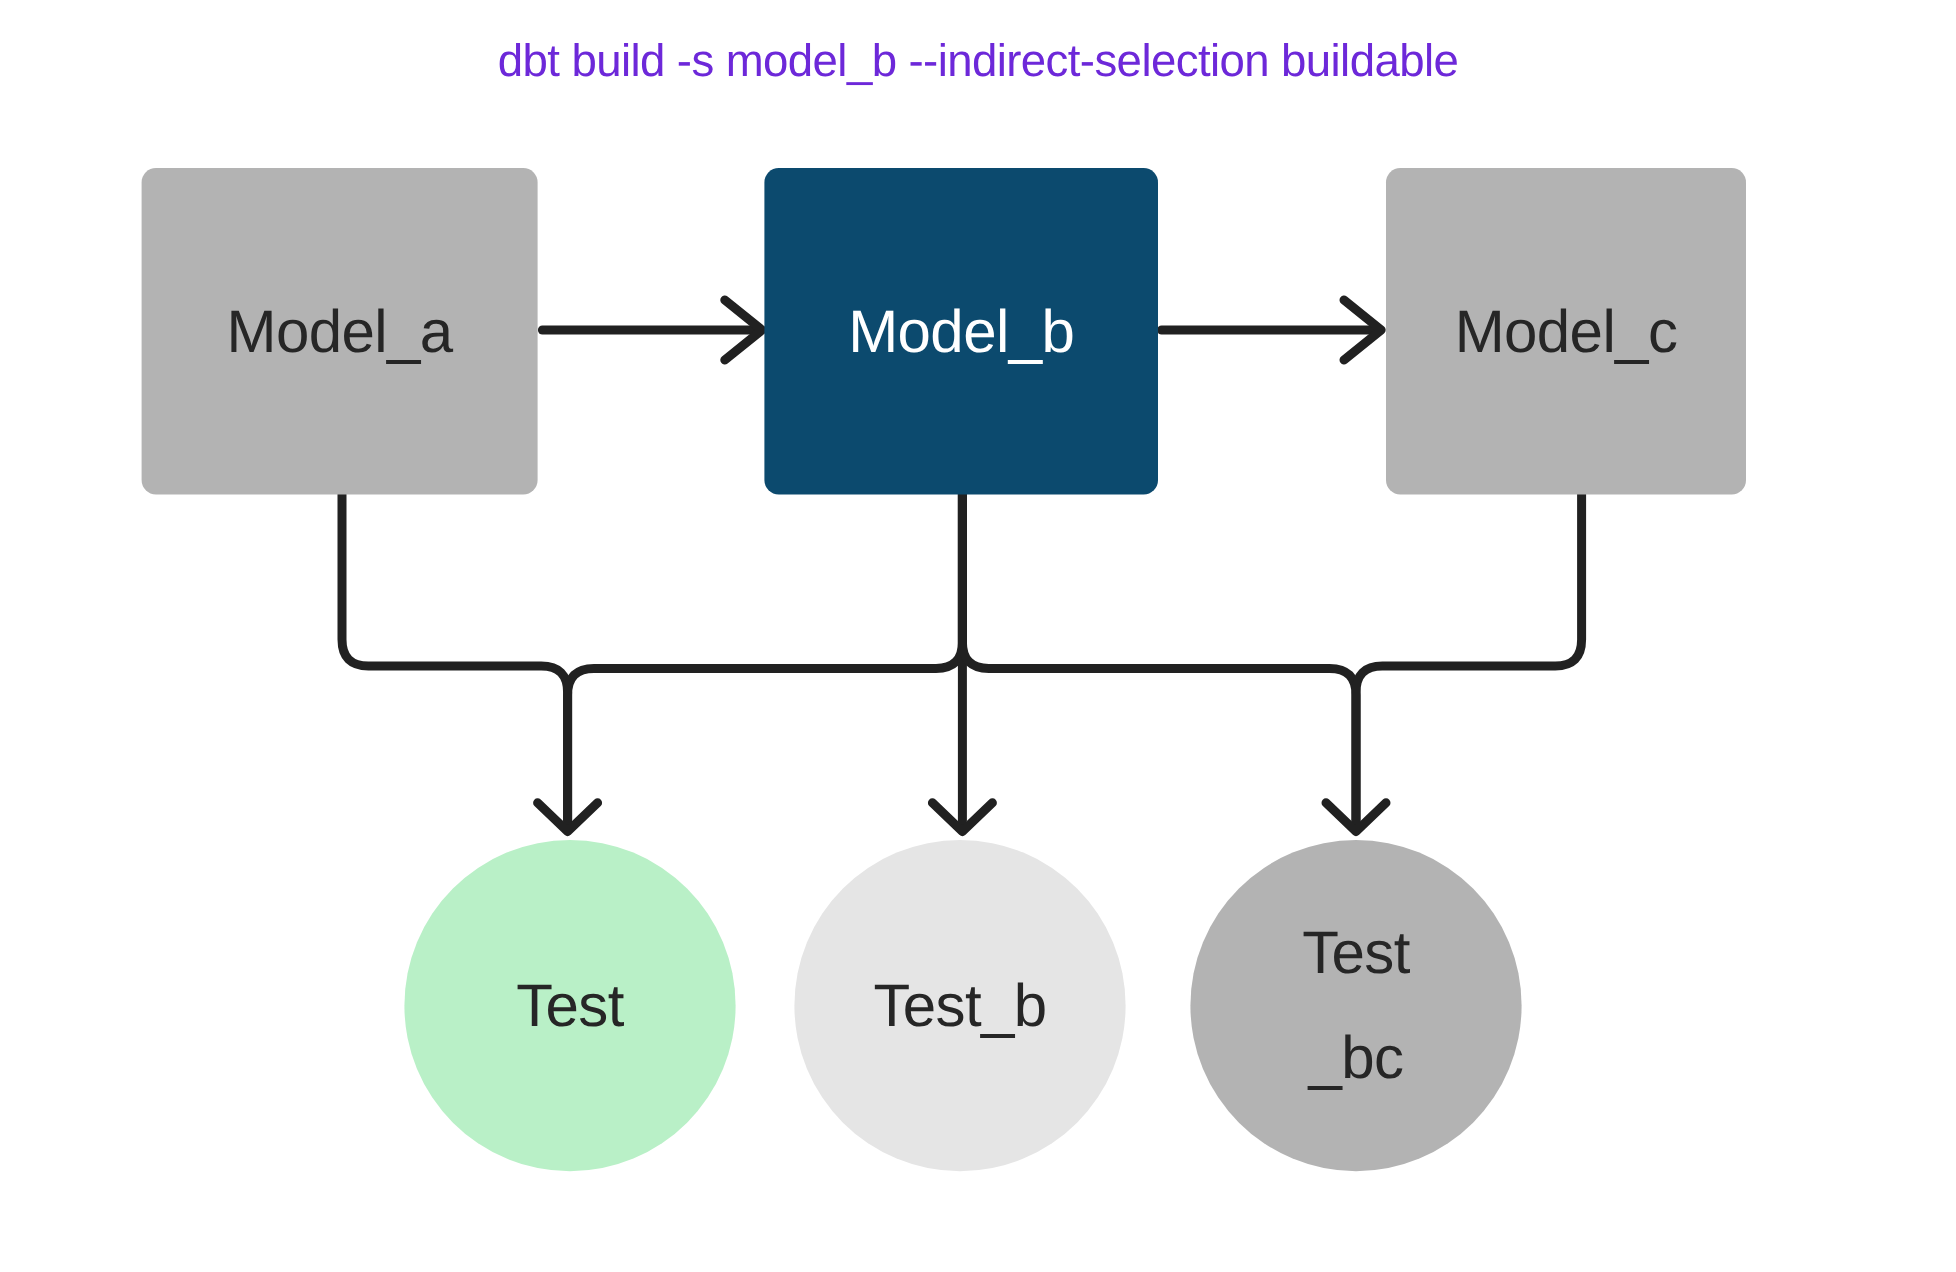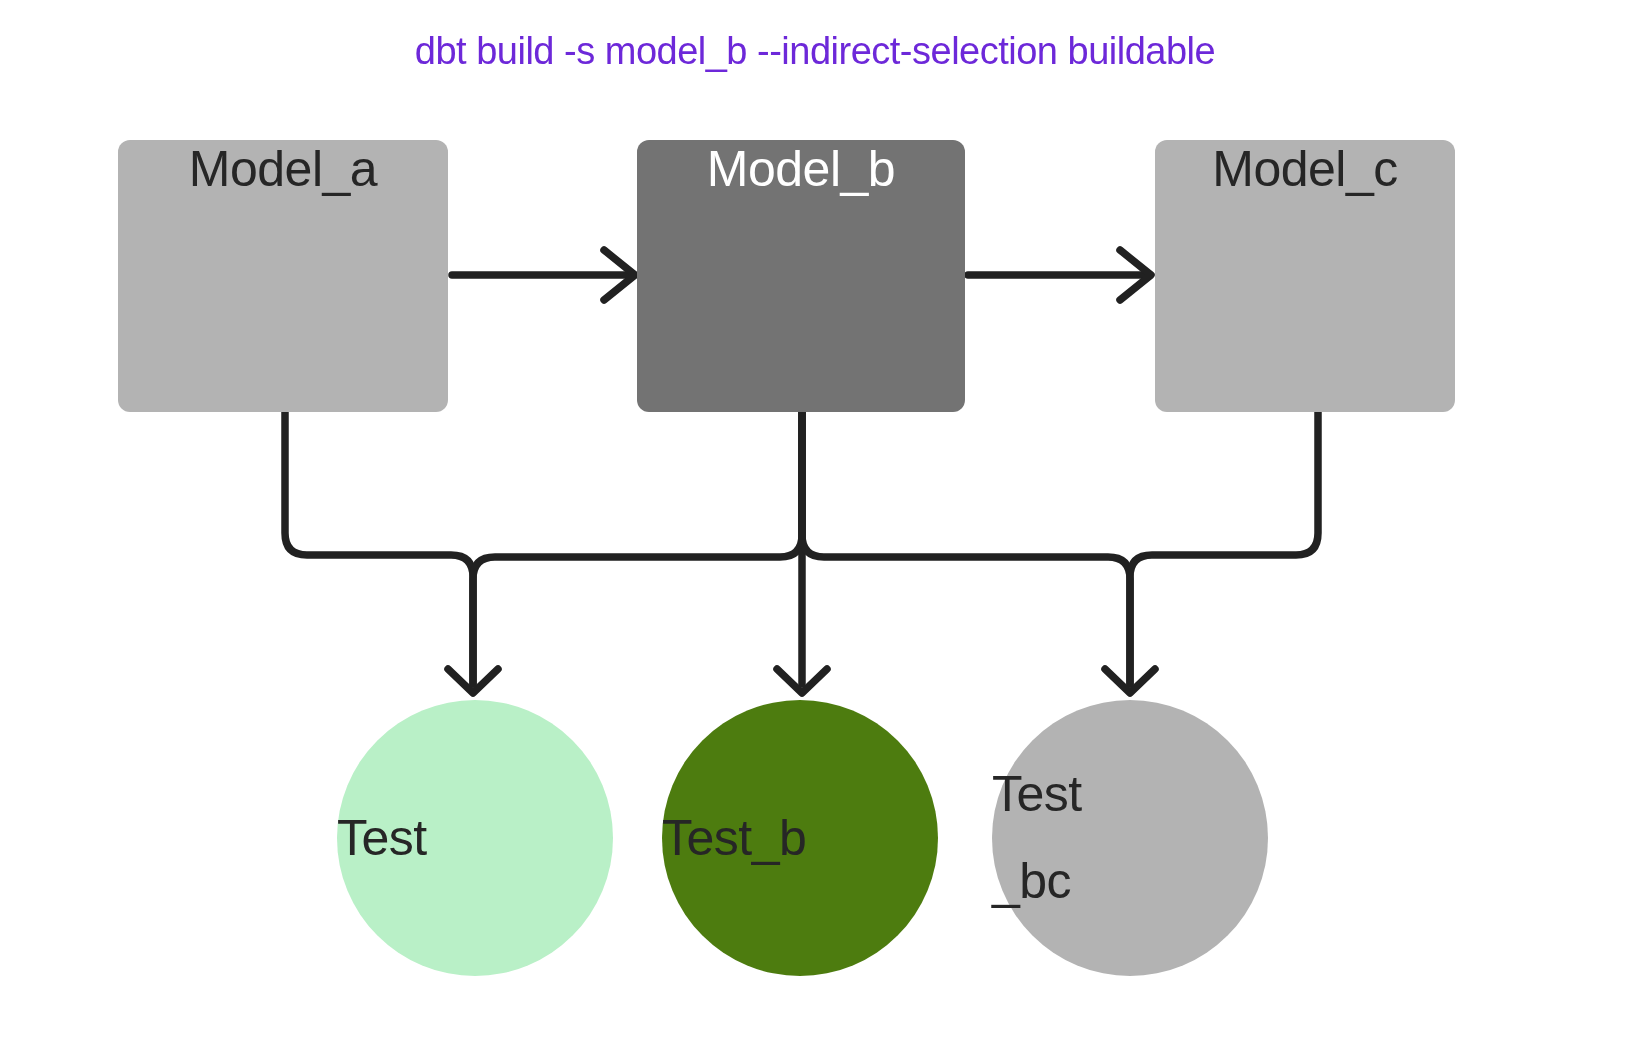--- a/index.html
+++ b/index.html
@@ -8,21 +8,21 @@
     font-family:"Liberation Sans", sans-serif; overflow:hidden;
   }
   .title {
     position:absolute; top:30px; left:0; right:0;
     text-align:center; font-size:38px; font-weight:400;
     letter-spacing:-0.5px; color:#6d28d9; white-space:nowrap;
   }
   .edges { position:absolute; left:0; top:0; width:1630px; height:1060px; }
   .edges path { fill:none; stroke-width:7.5; stroke-linecap:round; stroke-linejoin:round; }
   .node {
-    position:absolute; display:flex; align-items:flex-start; justify-content:center;
+    position:absolute; display:flex; align-items:center; justify-content:center;
     font-size:50px; letter-spacing:-0.5px; text-align:center;
   }
   .box { width:330px; height:272px; top:140px; border-radius:12px; }
   #model_a { left:118px; width:330px; }
   #model_b { left:637px; width:328px; }
   #model_c { left:1155px; width:300px; }
   .circle {
     width:276px; height:276px; top:700px; border-radius:50%;
     flex-direction:column; line-height:1.74;
   }
@@ -59,33 +59,33 @@
       <path d="M448 669 L473 693 L498 669"></path>
       <path d="M777 669 L802 693 L827 669"></path>
       <path d="M1105 669 L1130 693 L1155 669"></path>
     </g>
   </svg>
 
   <div class="node box" id="model_a" style="background-color: rgb(179, 179, 179); color: rgb(38, 38, 38);">
     <span>Model_a</span>
   </div>
 
-  <div class="node box" id="model_b" style="background-color: #737373; color: rgb(255, 255, 255);">
+  <div class="node box" id="model_b" style="background-color: #0c4a6e; color: rgb(255, 255, 255);">
     <span>Model_b</span>
   </div>
 
   <div class="node box" id="model_c" style="background-color: rgb(179, 179, 179); color: rgb(38, 38, 38);">
     <span>Model_c</span>
   </div>
 
   <div class="node circle" id="test_ab" style="background-color: rgb(185, 240, 199); color: rgb(38, 38, 38);">
     <span>Test</span>
   </div>
 
-  <div class="node circle" id="test_b" style="background-color: #4d7c0f; color: rgb(38, 38, 38);">
+  <div class="node circle" id="test_b" style="background-color: #e5e5e5; color: rgb(38, 38, 38);">
     <span>Test_b</span>
   </div>
 
   <div class="node circle" id="test_bc" style="background-color: rgb(179, 179, 179); color: rgb(38, 38, 38);">
     <span>Test</span>
     <span>_bc</span>
   </div>
 
 </div>
 

